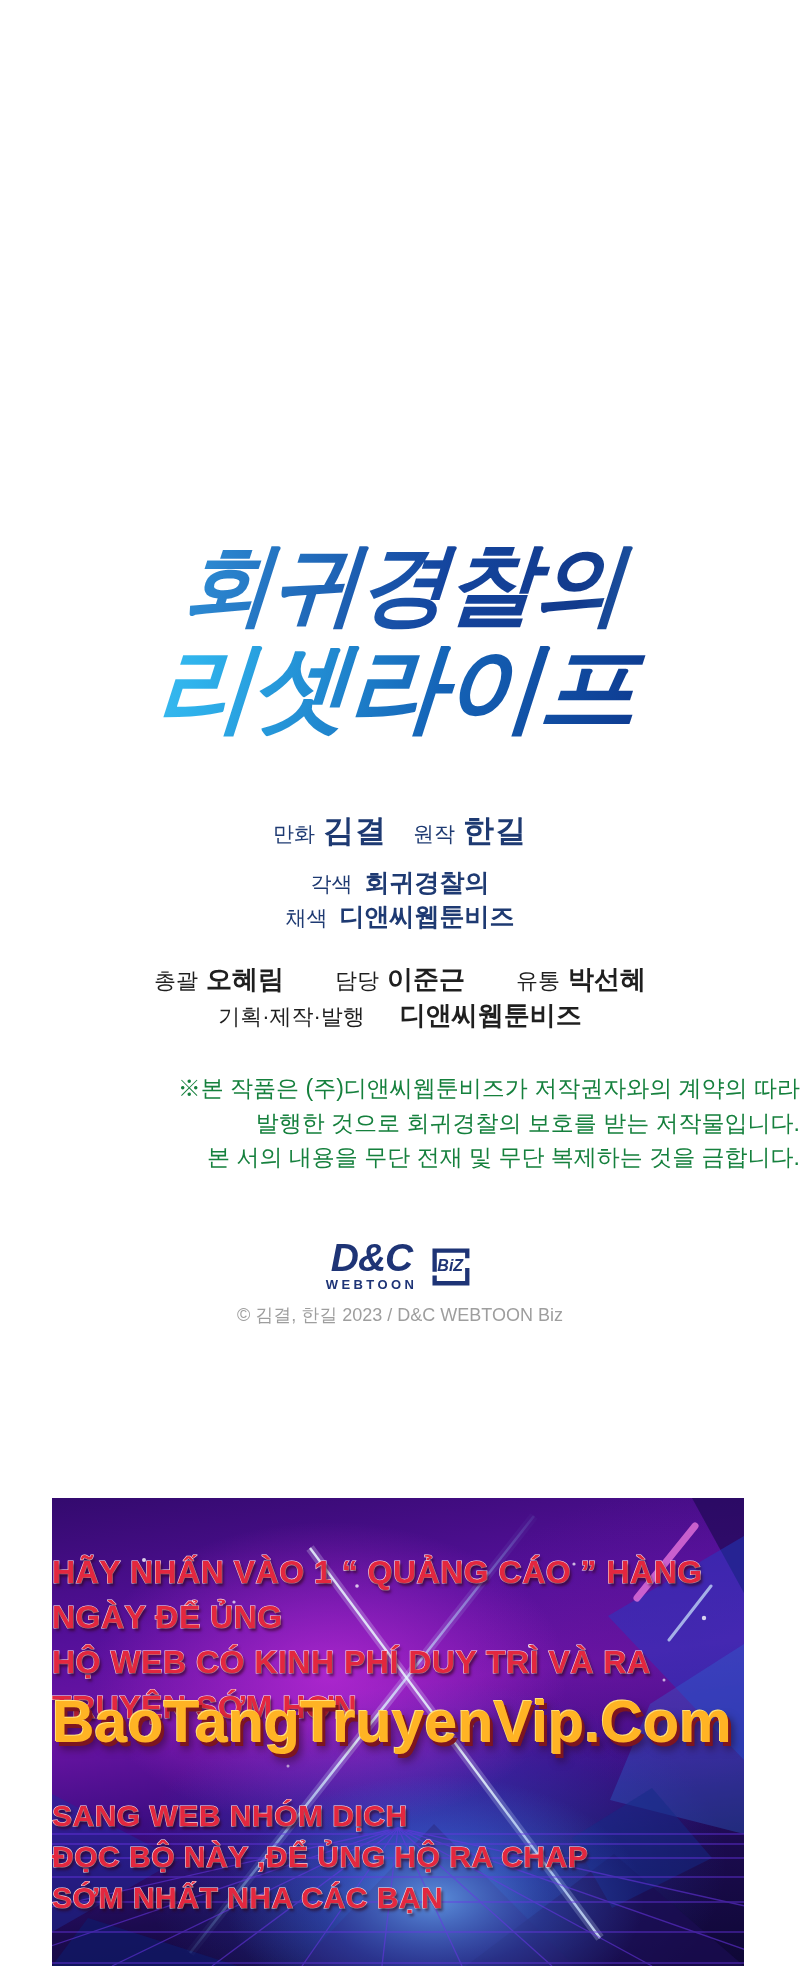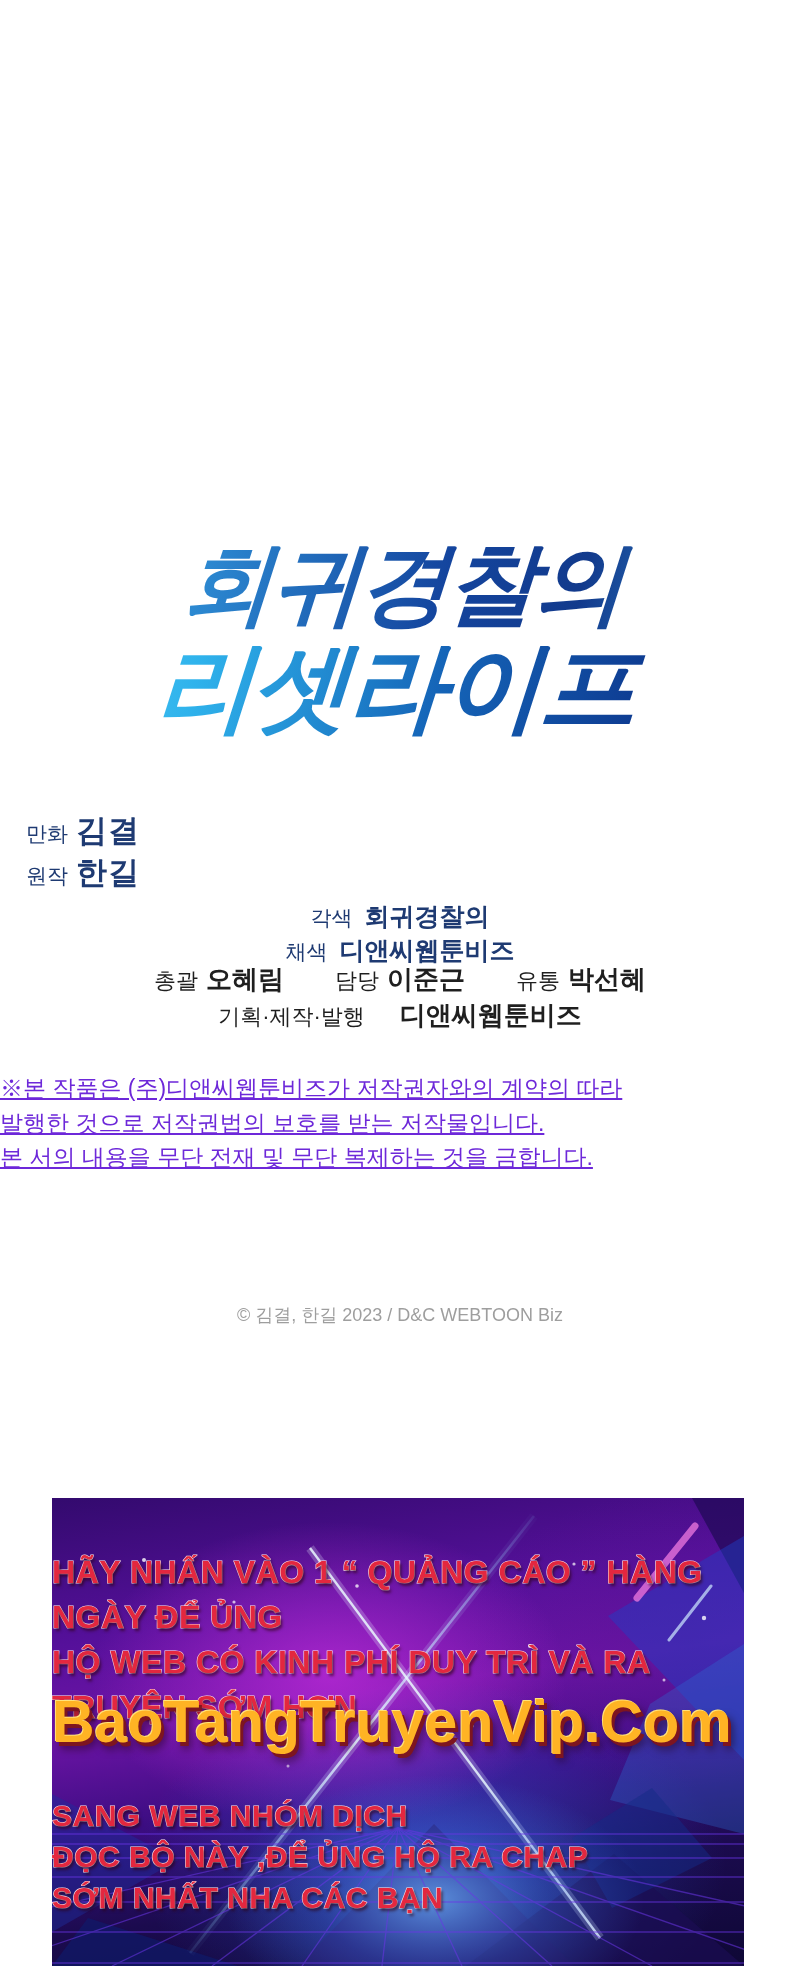--- a/index.html
+++ b/index.html
@@ -37,40 +37,40 @@
       -webkit-background-clip: text; background-clip: text;
       -webkit-text-fill-color: transparent; color: transparent;
     }
   }
 
   
   .credits { position: absolute; top: 810px; left: 0; width: 100%; text-align: center; color: #1e3a72; }
   .credit-row { display: flex; justify-content: center; align-items: baseline; }
   .credit-row .label { font-size: 21px; font-weight: 400; margin-right: 12px; }
   .credit-row .name  { font-weight: 700; }
-  .row-main { margin-bottom: 6px; flex-direction: column; }
+  .row-main { margin-bottom: 14px; }
   .row-main .name { font-size: 31px; letter-spacing: 1px; }
   .row-main .pair + .pair { margin-left: 26px; }
   .pair { display: inline-flex; align-items: baseline; }
   .pair .label { margin-right: 8px; }
   .row-sub { line-height: 33px; }
   .row-sub .name { font-size: 25px; }
 
   
   .staff { position: absolute; top: 962px; left: 0; width: 100%; text-align: center; color: #1f1f1f; }
   .staff .credit-row { line-height: 35px; gap: 27px; }
   .staff .label { font-size: 22px; font-weight: 400; margin-right: 8px; color: #1f1f1f; }
   .staff .name  { font-size: 26px; font-weight: 700; }
   .staff .pair + .pair { margin-left: 24px; }
 
   
   .disclaimer {
     position: absolute; top: 1071px; left: 0; width: 100%;
-    text-align: left; color: #6d28d9;
-    font-size: 23px; line-height: 34.5px; font-weight: 400; text-decoration: underline;
+    text-align: right; color: #15803d;
+    font-size: 23px; line-height: 34.5px; font-weight: 400;
   }
 
   
   .publisher-logo {
     position: absolute; top: 1240px; left: 0; width: 100%;
     display: flex; justify-content: center; align-items: center; gap: 9px;
     color: #1e3476;
   }
   .logo-left { display: flex; flex-direction: column; align-items: center; }
   .logo-main { font-size: 39px; font-weight: 900; font-style: italic; line-height: 36px; letter-spacing: -1px; }
@@ -179,24 +179,37 @@
       </span>
     </div>
     <div class="credit-row">
       <span class="label">기획·제작·발행</span>
       <span class="name">디앤씨웹툰비즈</span>
     </div>
   </div>
 
   <div class="disclaimer">
     <div>※본 작품은 (주)디앤씨웹툰비즈가 저작권자와의 계약의 따라</div>
-    <div>발행한 것으로 저작권법의 보호를 받는 저작물입니다.</div>
+    <div>발행한 것으로 회귀경찰의 보호를 받는 저작물입니다.</div>
     <div>본 서의 내용을 무단 전재 및 무단 복제하는 것을 금합니다.</div>
   </div>
 
+  <div class="publisher-logo">
+    <div class="logo-left">
+      <span class="logo-main">D&amp;C</span>
+      <span class="logo-sub">WEBTOON</span>
+    </div>
+    <div class="logo-biz-box">
+      <svg viewBox="0 0 50 50">
+        <path d="M9,31 V9 H43 V17" fill="none" stroke="#1e3476" stroke-width="4.5"></path>
+        <path d="M43,27 V43 H9 V35" fill="none" stroke="#1e3476" stroke-width="4.5"></path>
+      </svg>
+      <span class="logo-biz">BiZ</span>
+    </div>
+  </div>
 
   <div class="copyright-line">© 김결, 한길 2023 / D&amp;C WEBTOON Biz</div>
 
   <div class="promo-banner">
     <svg class="banner-art" viewBox="0 0 692 468" preserveAspectRatio="none">
       <defs>
         <linearGradient id="beam" x1="0" y1="1" x2="1" y2="0">
           <stop offset="0" stop-color="#8fd8ff" stop-opacity="0.1"></stop>
           <stop offset="0.5" stop-color="#eaf8ff" stop-opacity="0.95"></stop>
           <stop offset="1" stop-color="#8fd8ff" stop-opacity="0.1"></stop>

